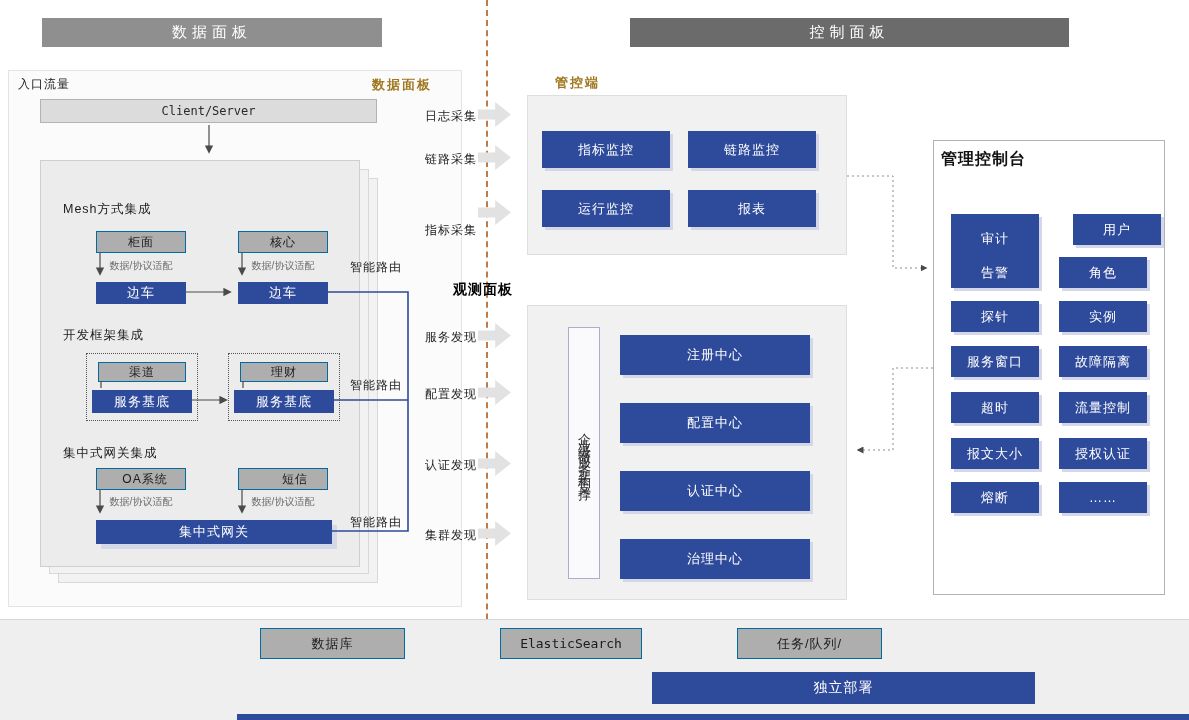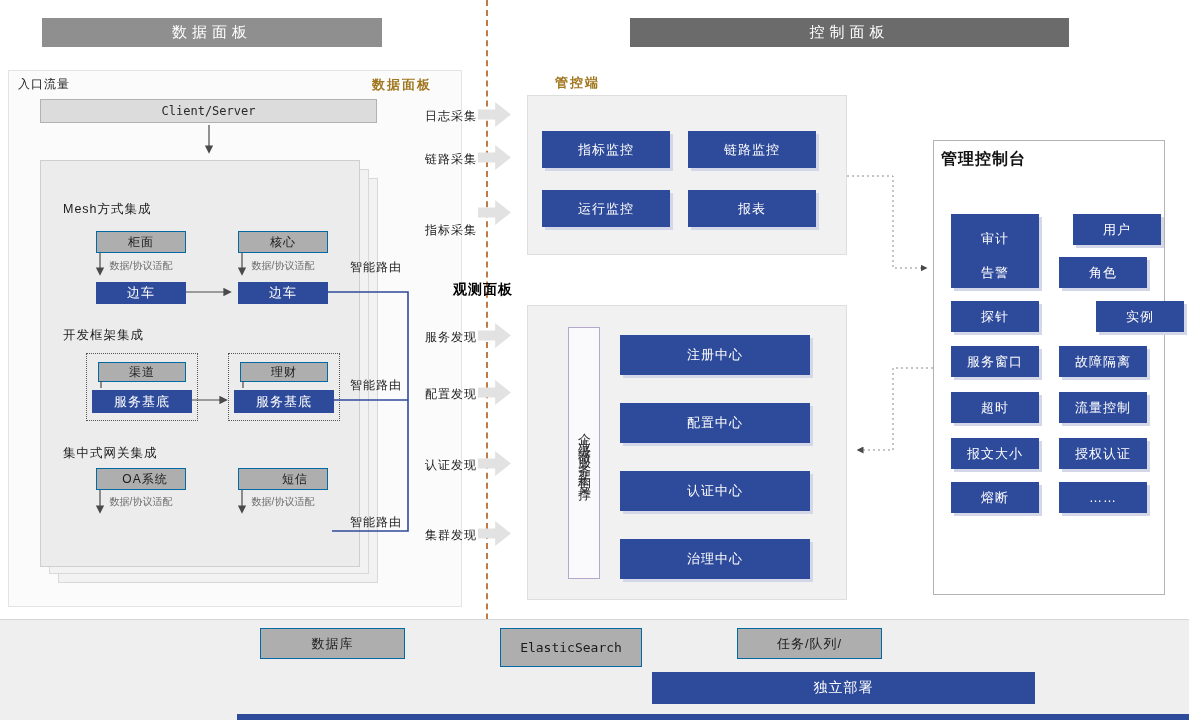--- a/index.html
+++ b/index.html
@@ -62,20 +62,21 @@
     <div class="abs dotgroup" style="left:187px;top:192px;width:112px;height:68px;">
       <div class="abs graybox" style="left:11px;top:8px;width:88px;height:20px;">理财</div>
       <div class="abs blue" style="left:5px;top:36px;width:100px;height:23px;">服务基底</div>
     </div>
 
     <div class="abs stitle" style="left:22px;top:284px;">集中式网关集成</div>
     <div class="abs graybox" style="left:55px;top:307px;width:90px;height:22px;padding-left:8px;">OA系统</div>
     <div class="abs graybox" style="left:197px;top:307px;width:90px;height:22px;padding-left:24px;">短信</div>
     <div class="abs adapter" style="left:40px;top:334px;width:120px;">数据/协议适配</div>
     <div class="abs adapter" style="left:182px;top:334px;width:120px;">数据/协议适配</div>
+    <div class="abs blue" style="left:55px;top:359px;width:236px;height:24px;box-shadow:5px 5px 0 #d4d9ea;">集中式网关</div>
   </div>
 
   <div class="abs mid" style="left:350px;top:259px;">智能路由</div>
   <div class="abs mid" style="left:350px;top:377px;">智能路由</div>
   <div class="abs mid" style="left:350px;top:514px;">智能路由</div>
 
   <div class="abs mid" style="left:425px;top:108px;">日志采集</div>
   <div class="abs chev" style="left:478px;top:102px;"></div>
   <div class="abs mid" style="left:425px;top:151px;">链路采集</div>
   <div class="abs chev" style="left:478px;top:145px;"></div>
@@ -107,34 +108,34 @@
   <div class="abs blue bshadow" style="left:620px;top:471px;width:190px;height:40px;">认证中心</div>
   <div class="abs blue bshadow" style="left:620px;top:539px;width:190px;height:40px;">治理中心</div>
 
   <div class="abs" style="left:933px;top:140px;width:232px;height:455px;background:#fff;border:1px solid #b3b3b3;">
     <div class="abs" style="left:7px;top:8px;font-size:16px;font-weight:600;color:#111;letter-spacing:1px;">管理控制台</div>
     <div class="abs blue bshadow" style="left:17px;top:73px;width:88px;height:49px;">审计</div>
     <div class="abs blue bshadow" style="left:139px;top:73px;width:88px;height:31px;">用户</div>
     <div class="abs blue bshadow" style="left:17px;top:116px;width:88px;height:31px;">告警</div>
     <div class="abs blue bshadow" style="left:125px;top:116px;width:88px;height:31px;">角色</div>
     <div class="abs blue bshadow" style="left:17px;top:160px;width:88px;height:31px;">探针</div>
-    <div class="abs blue bshadow" style="left:125px;top:160px;width:88px;height:31px;margin-left:37px;">实例</div>
+    <div class="abs blue bshadow" style="left:125px;top:160px;width:88px;height:31px;">实例</div>
     <div class="abs blue bshadow" style="left:17px;top:205px;width:88px;height:31px;">服务窗口</div>
     <div class="abs blue bshadow" style="left:125px;top:205px;width:88px;height:31px;">故障隔离</div>
     <div class="abs blue bshadow" style="left:17px;top:251px;width:88px;height:31px;">超时</div>
     <div class="abs blue bshadow" style="left:125px;top:251px;width:88px;height:31px;">流量控制</div>
     <div class="abs blue bshadow" style="left:17px;top:297px;width:88px;height:31px;">报文大小</div>
     <div class="abs blue bshadow" style="left:125px;top:297px;width:88px;height:31px;">授权认证</div>
     <div class="abs blue bshadow" style="left:17px;top:341px;width:88px;height:31px;">熔断</div>
     <div class="abs blue bshadow" style="left:125px;top:341px;width:88px;height:31px;">……</div>
   </div>
 
   <div class="abs" style="left:0;top:619px;width:1189px;height:101px;background:#efefef;border-top:1px solid #d6d6d6;"></div>
   <div class="abs graybox" style="left:260px;top:628px;width:145px;height:31px;font-size:13px;">数据库</div>
-  <div class="abs graybox mono" style="left:500px;top:628px;width:142px;height:39px;font-size:13px;">ElasticSearch</div>
+  <div class="abs graybox mono" style="left:500px;top:628px;width:142px;height:31px;font-size:13px;">ElasticSearch</div>
   <div class="abs graybox" style="left:737px;top:628px;width:145px;height:31px;font-size:13px;">任务/队列/</div>
   <div class="abs blue" style="left:652px;top:672px;width:383px;height:32px;font-size:14px;">独立部署</div>
   <div class="abs" style="left:237px;top:714px;width:952px;height:6px;background:var(--blue,#2e4a9b);"></div>
 
   <svg class="overlay" width="1189" height="720" viewBox="0 0 1189 720">
     <defs>
       <marker id="arw" markerWidth="7" markerHeight="7" refX="5.5" refY="3.5" orient="auto">
         <path d="M0,0 L7,3.5 L0,7 Z" fill="#4a4a4a"></path>
       </marker>
     </defs>

